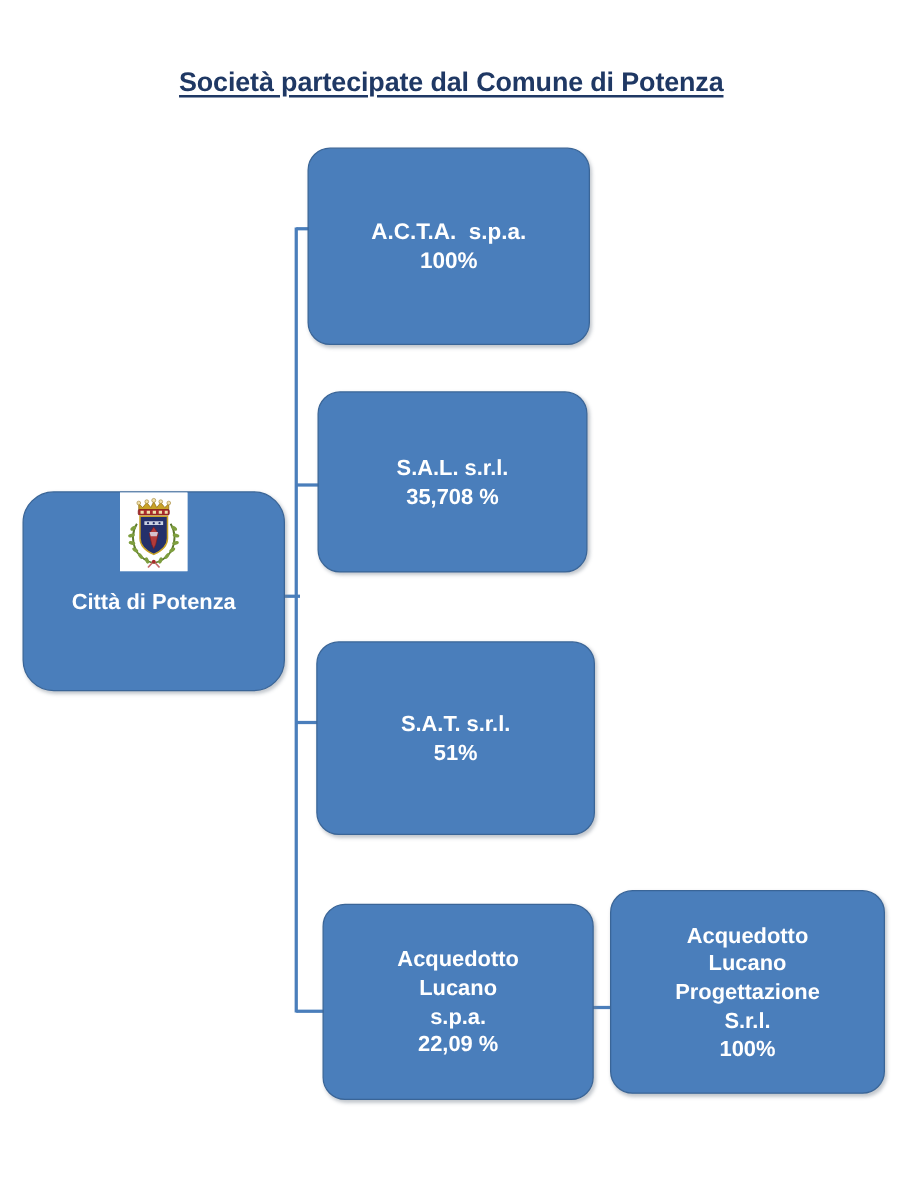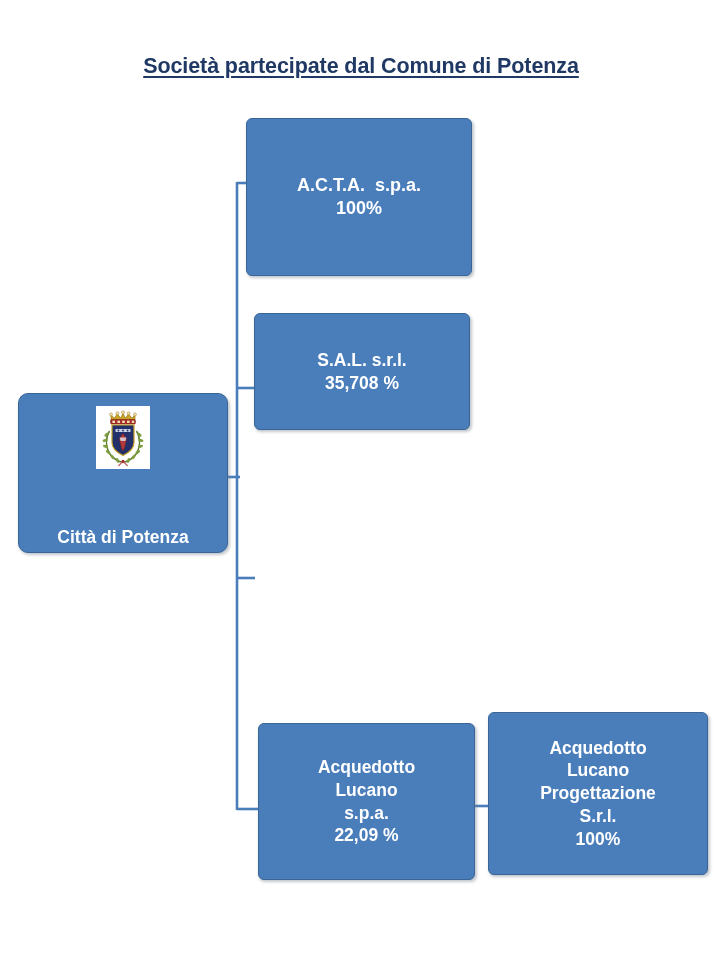--- a/index.html
+++ b/index.html
@@ -40,60 +40,59 @@
     left: 0; top: 0;
     width: 720px; height: 960px;
     pointer-events: none;
   }
 
   
   .node {
     position: absolute;
     background: #4A7EBB;
     border: 1.6px solid #3A6597;
-    border-radius: 6px;
+    border-radius: 18px;
     display: flex;
     flex-direction: column;
     align-items: center;
     justify-content: center;
     color: #ffffff;
     font-weight: bold;
     text-align: center;
     line-height: 1.30;
     box-shadow: 1.5px 2px 3px rgba(120,130,145,0.45);
     z-index: 5;
   }
 
   .node .line { display: block; white-space: pre; }
 
   
   #node-root {
     left: 18px; top: 393px;
     width: 210px; height: 160px;
-    border-radius: 10px;
+    border-radius: 25px;
     justify-content: flex-start;
-    padding-top: 12px;
-    gap: 44px;
+    padding-top: 0;
   }
   #node-root .root-label {
     font-size: 17.5px;
     margin-top: 13px;
   }
 
   
   .emblem-plate {
     width: 54px;
     height: 63px;
     background: #ffffff;
     display: block;
   }
 
   
   #node-acta  { left: 246px; top: 118px; width: 226px; height: 158px; font-size: 18px; }
-  #node-sal   { left: 254px; top: 313px; width: 216px; height: 117px; font-size: 17.5px; }
+  #node-sal   { left: 254px; top: 313px; width: 216px; height: 145px; font-size: 17.5px; }
   #node-sat   { left: 253px; top: 513px; width: 223px; height: 155px; font-size: 17.5px; }
   #node-al    { left: 258px; top: 723px; width: 217px; height: 157px; font-size: 17.5px; }
   #node-alp   { left: 488px; top: 712px; width: 220px; height: 163px; font-size: 17.5px; }
 </style>
 </head>
 <body>
 
 <div id="canvas">
 
   <div id="chart-title">Società partecipate dal Comune di Potenza</div>
@@ -175,20 +174,24 @@
   <div class="node" id="node-acta">
     <span class="line">A.C.T.A.  s.p.a.</span>
     <span class="line">100%</span>
   </div>
 
   <div class="node" id="node-sal">
     <span class="line">S.A.L. s.r.l.</span>
     <span class="line">35,708 %</span>
   </div>
 
+  <div class="node" id="node-sat">
+    <span class="line">S.A.T. s.r.l.</span>
+    <span class="line">51%</span>
+  </div>
 
   <div class="node" id="node-al">
     <span class="line">Acquedotto</span>
     <span class="line">Lucano</span>
     <span class="line">s.p.a.</span>
     <span class="line">22,09 %</span>
   </div>
 
   <div class="node" id="node-alp">
     <span class="line">Acquedotto</span>

